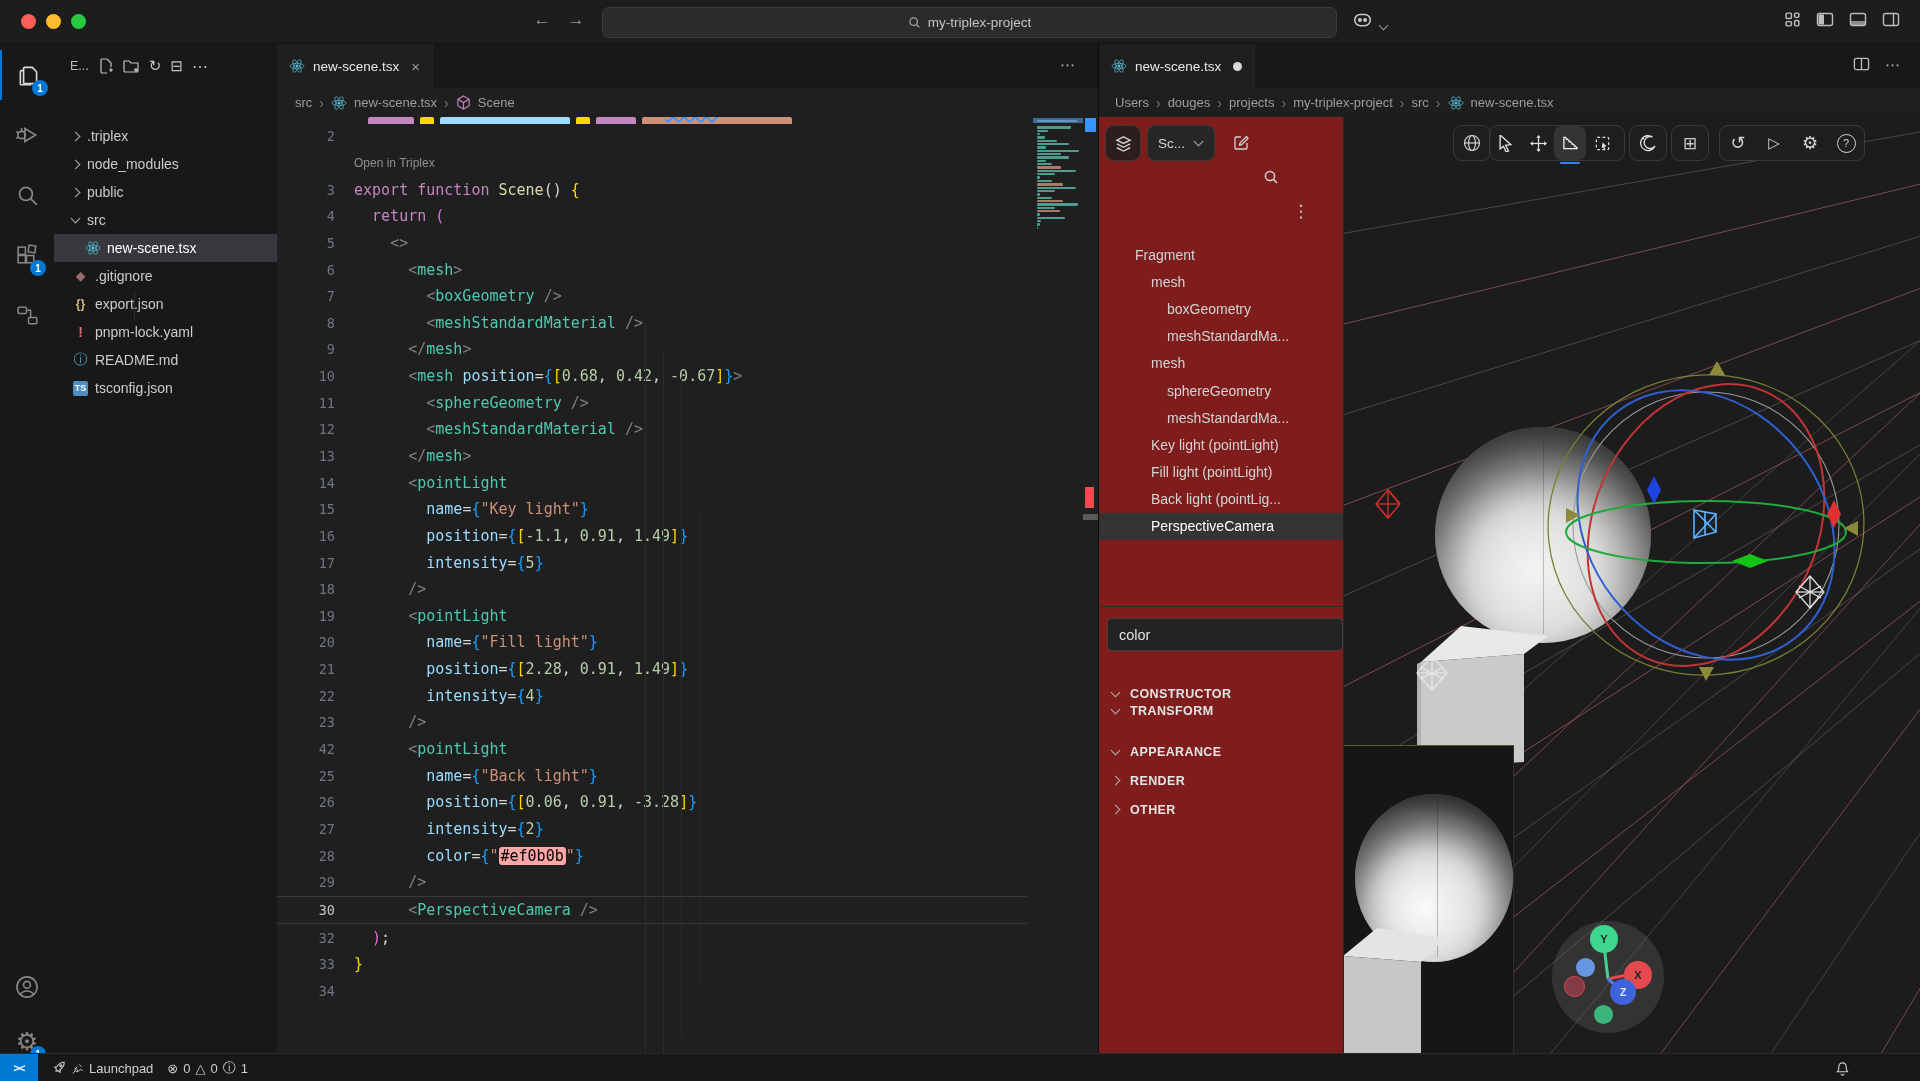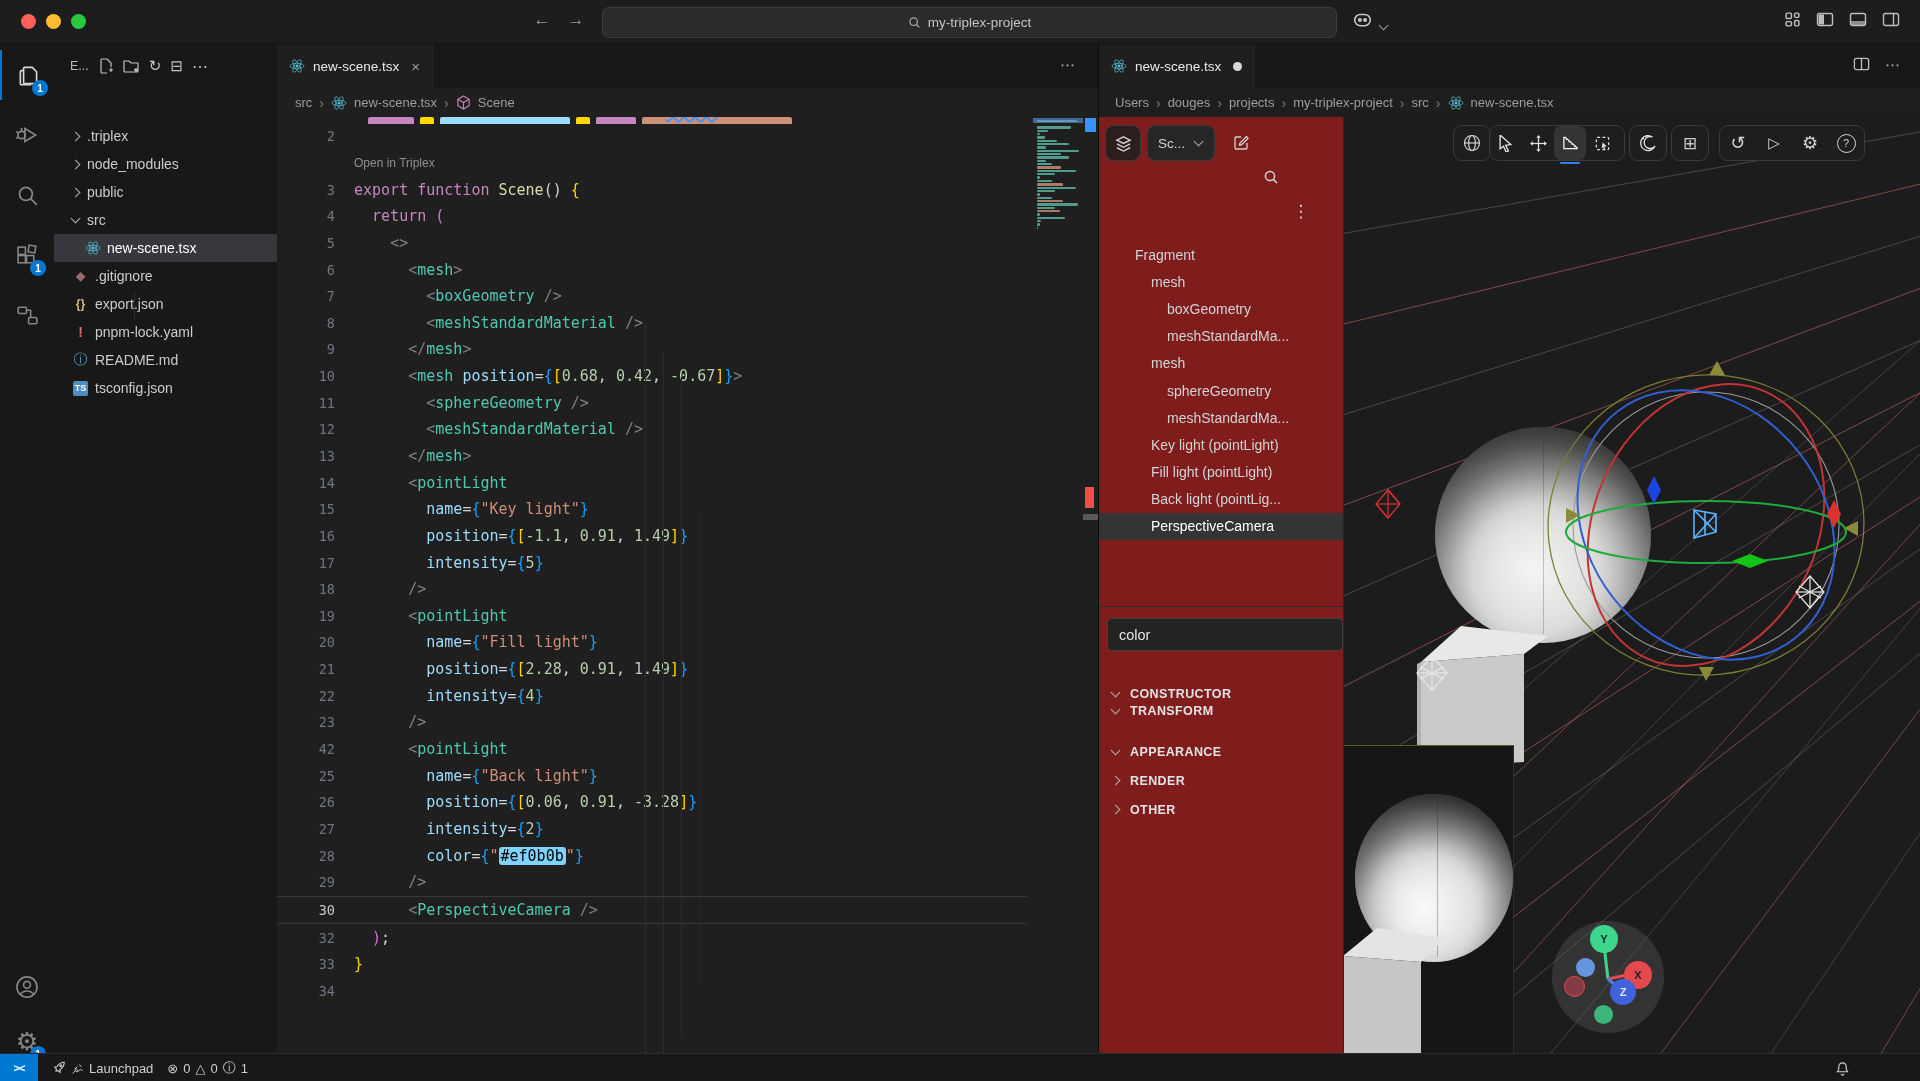--- a/index.html
+++ b/index.html
@@ -42,21 +42,21 @@
   .bc-sep{color:#7a7a7a;font-size:14px;}
   #code-area{position:absolute;left:0;top:73px;width:821px;height:936px;overflow:hidden;}
   #code-lines{position:absolute;left:0;top:6px;width:750px;}
   .cl{display:flex;height:26.65px;align-items:center;font-family:"DejaVu Sans Mono",monospace;font-size:15px;white-space:pre;}
   .cl .ln{width:58px;text-align:right;color:#6e7681;font-size:13.5px;flex:none;padding-right:19px;font-family:"DejaVu Sans Mono",monospace;}
   .cl.cur{border-top:1px solid #3a3a3a;border-bottom:1px solid #3a3a3a;}
   .cl.cur .ln{color:#c6c6c6;}
   .cl.lens{font-family:"Liberation Sans",sans-serif;font-size:12px;color:#8f8f8f;height:26.65px;}
   .tk-k{color:#C586C0}.tk-f{color:#DCDCAA}.tk-t{color:#4EC9B0}.tk-a{color:#9CDCFE}.tk-s{color:#CE9178}
   .tk-n{color:#B5CEA8}.tk-p{color:#808080}.tk-w{color:#D4D4D4}.tk-b1{color:#FFD700}.tk-b2{color:#DA70D6}.tk-b3{color:#179FFF}
-  .tk-hl{color:#000;background:#7dd3fc;border-radius:3px;padding:0 2px;text-align:right;}
+  .tk-hl{color:#000;background:#fca5a5;border-radius:3px;padding:0 2px;text-align:right;}
   #line1-strip{position:absolute;left:91px;top:0px;height:7px;overflow:hidden;display:flex;gap:6px;}
   #line1-strip i{display:block;height:14px;border-radius:2px;}
   #squiggle{position:absolute;left:388px;top:-12px;font-size:11px;color:transparent;
      text-decoration:underline wavy #3794ff 2px;font-family:"DejaVu Sans Mono",monospace;}
   #minimap{position:absolute;left:758px;top:0;width:46px;height:936px;}
   .mm-bar{position:absolute;height:2.4px;border-radius:1px;}
   #mm-sel{position:absolute;left:-2px;top:1px;width:50px;height:5px;background:#3f6a94;}
   #ovr{position:absolute;left:806px;top:0;width:15px;height:936px;}
   
   #triplex{position:absolute;left:1098px;top:44px;width:822px;height:1009px;background:#1a1a1a;border-left:1px solid #0c0c0c;}

